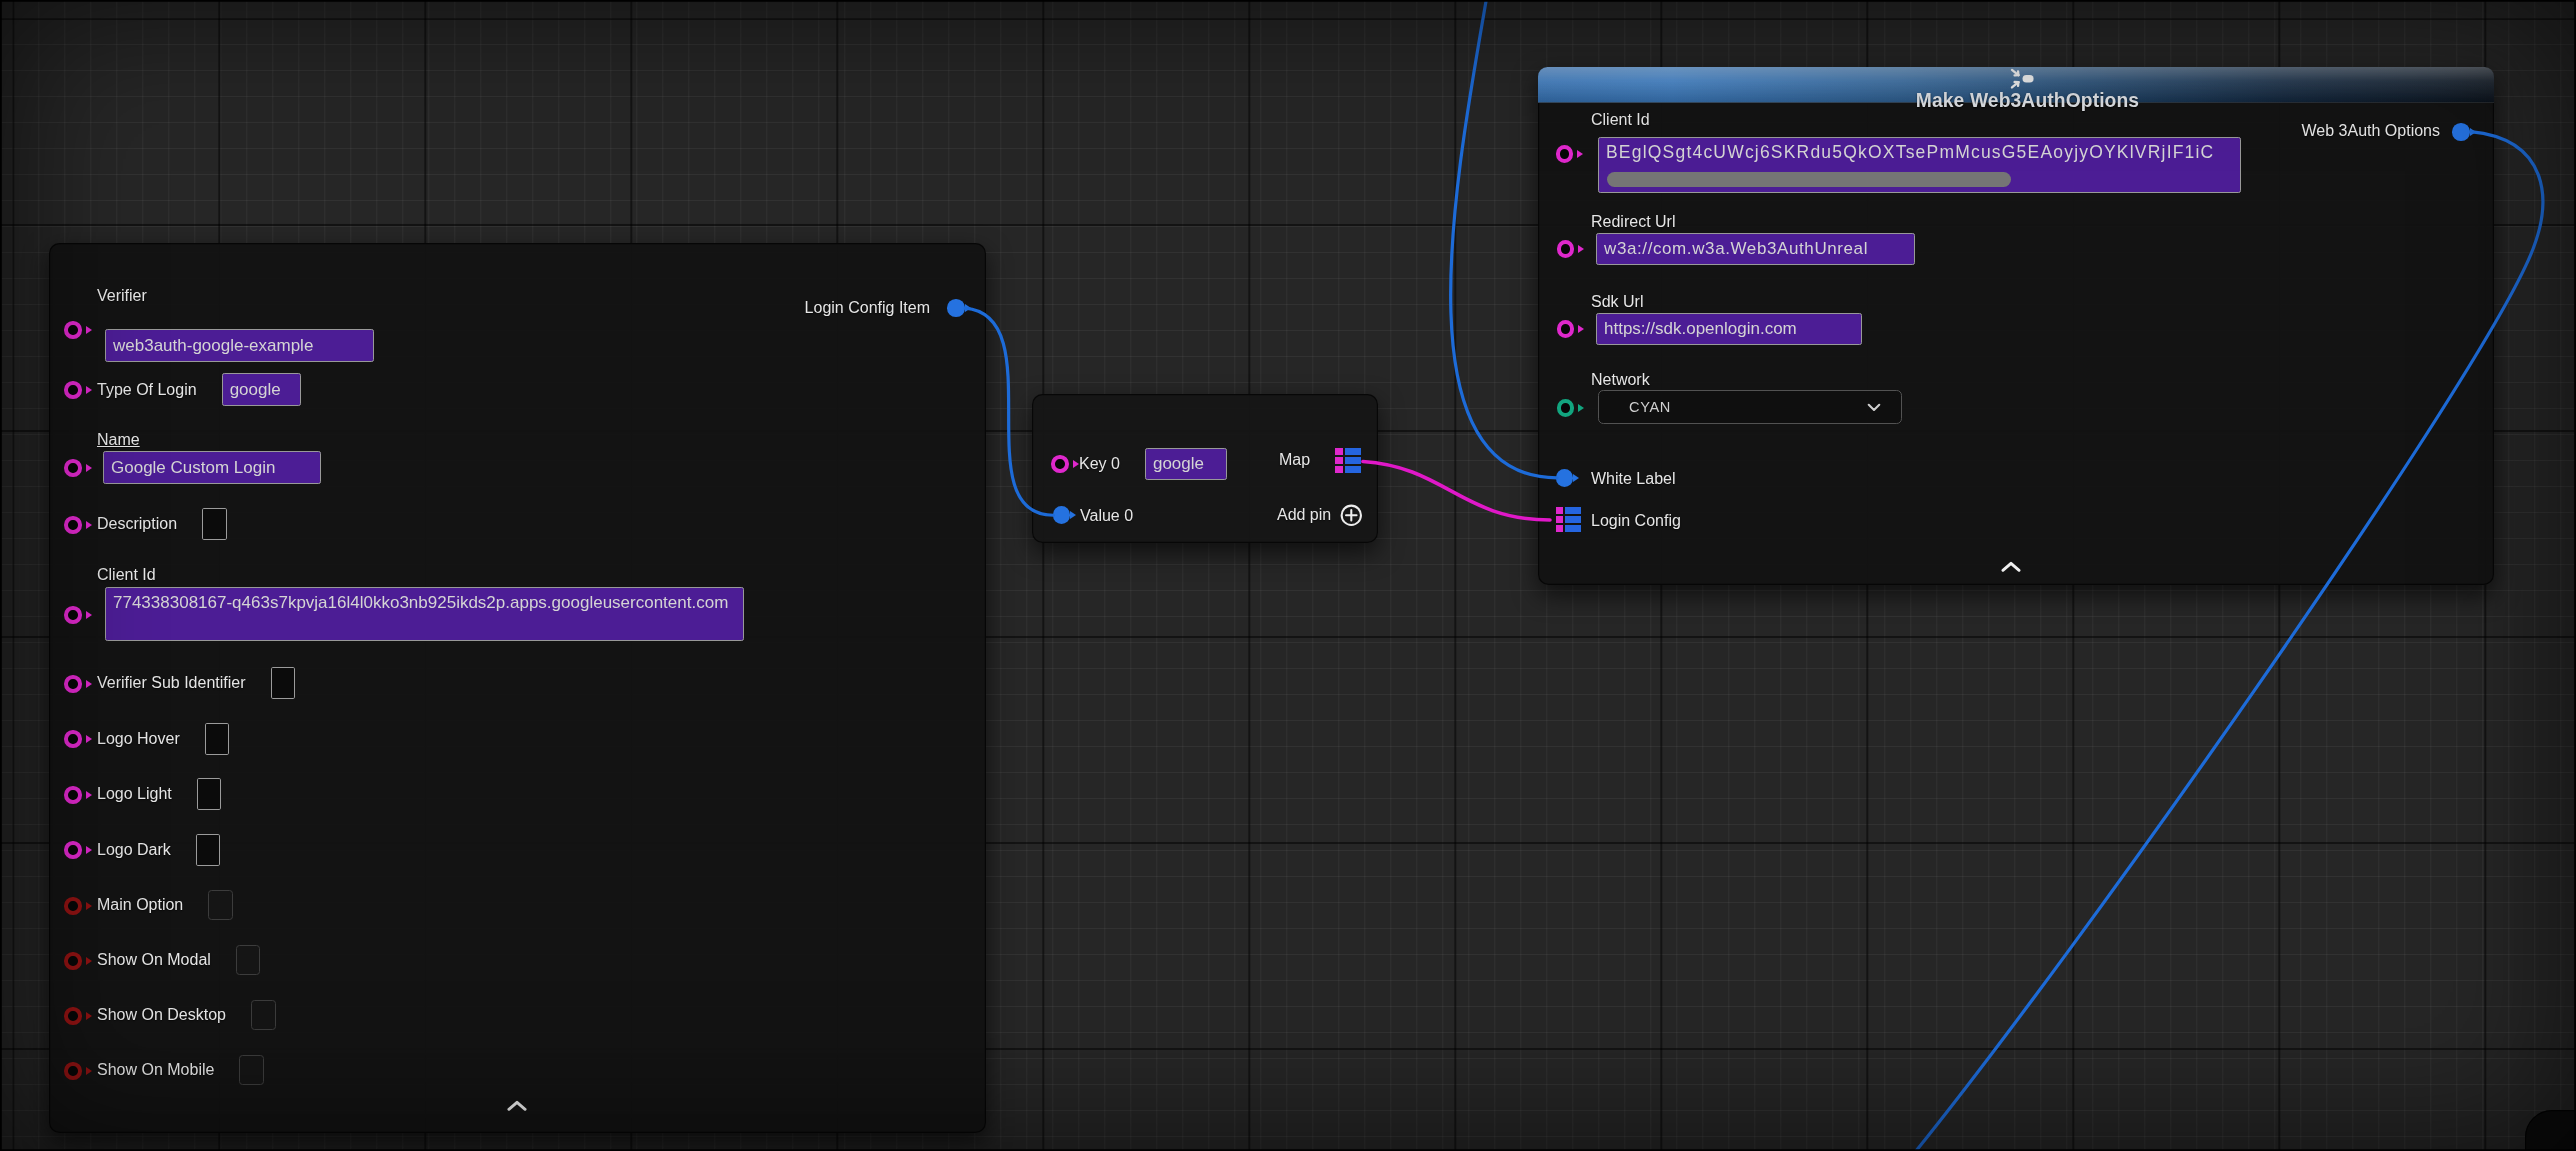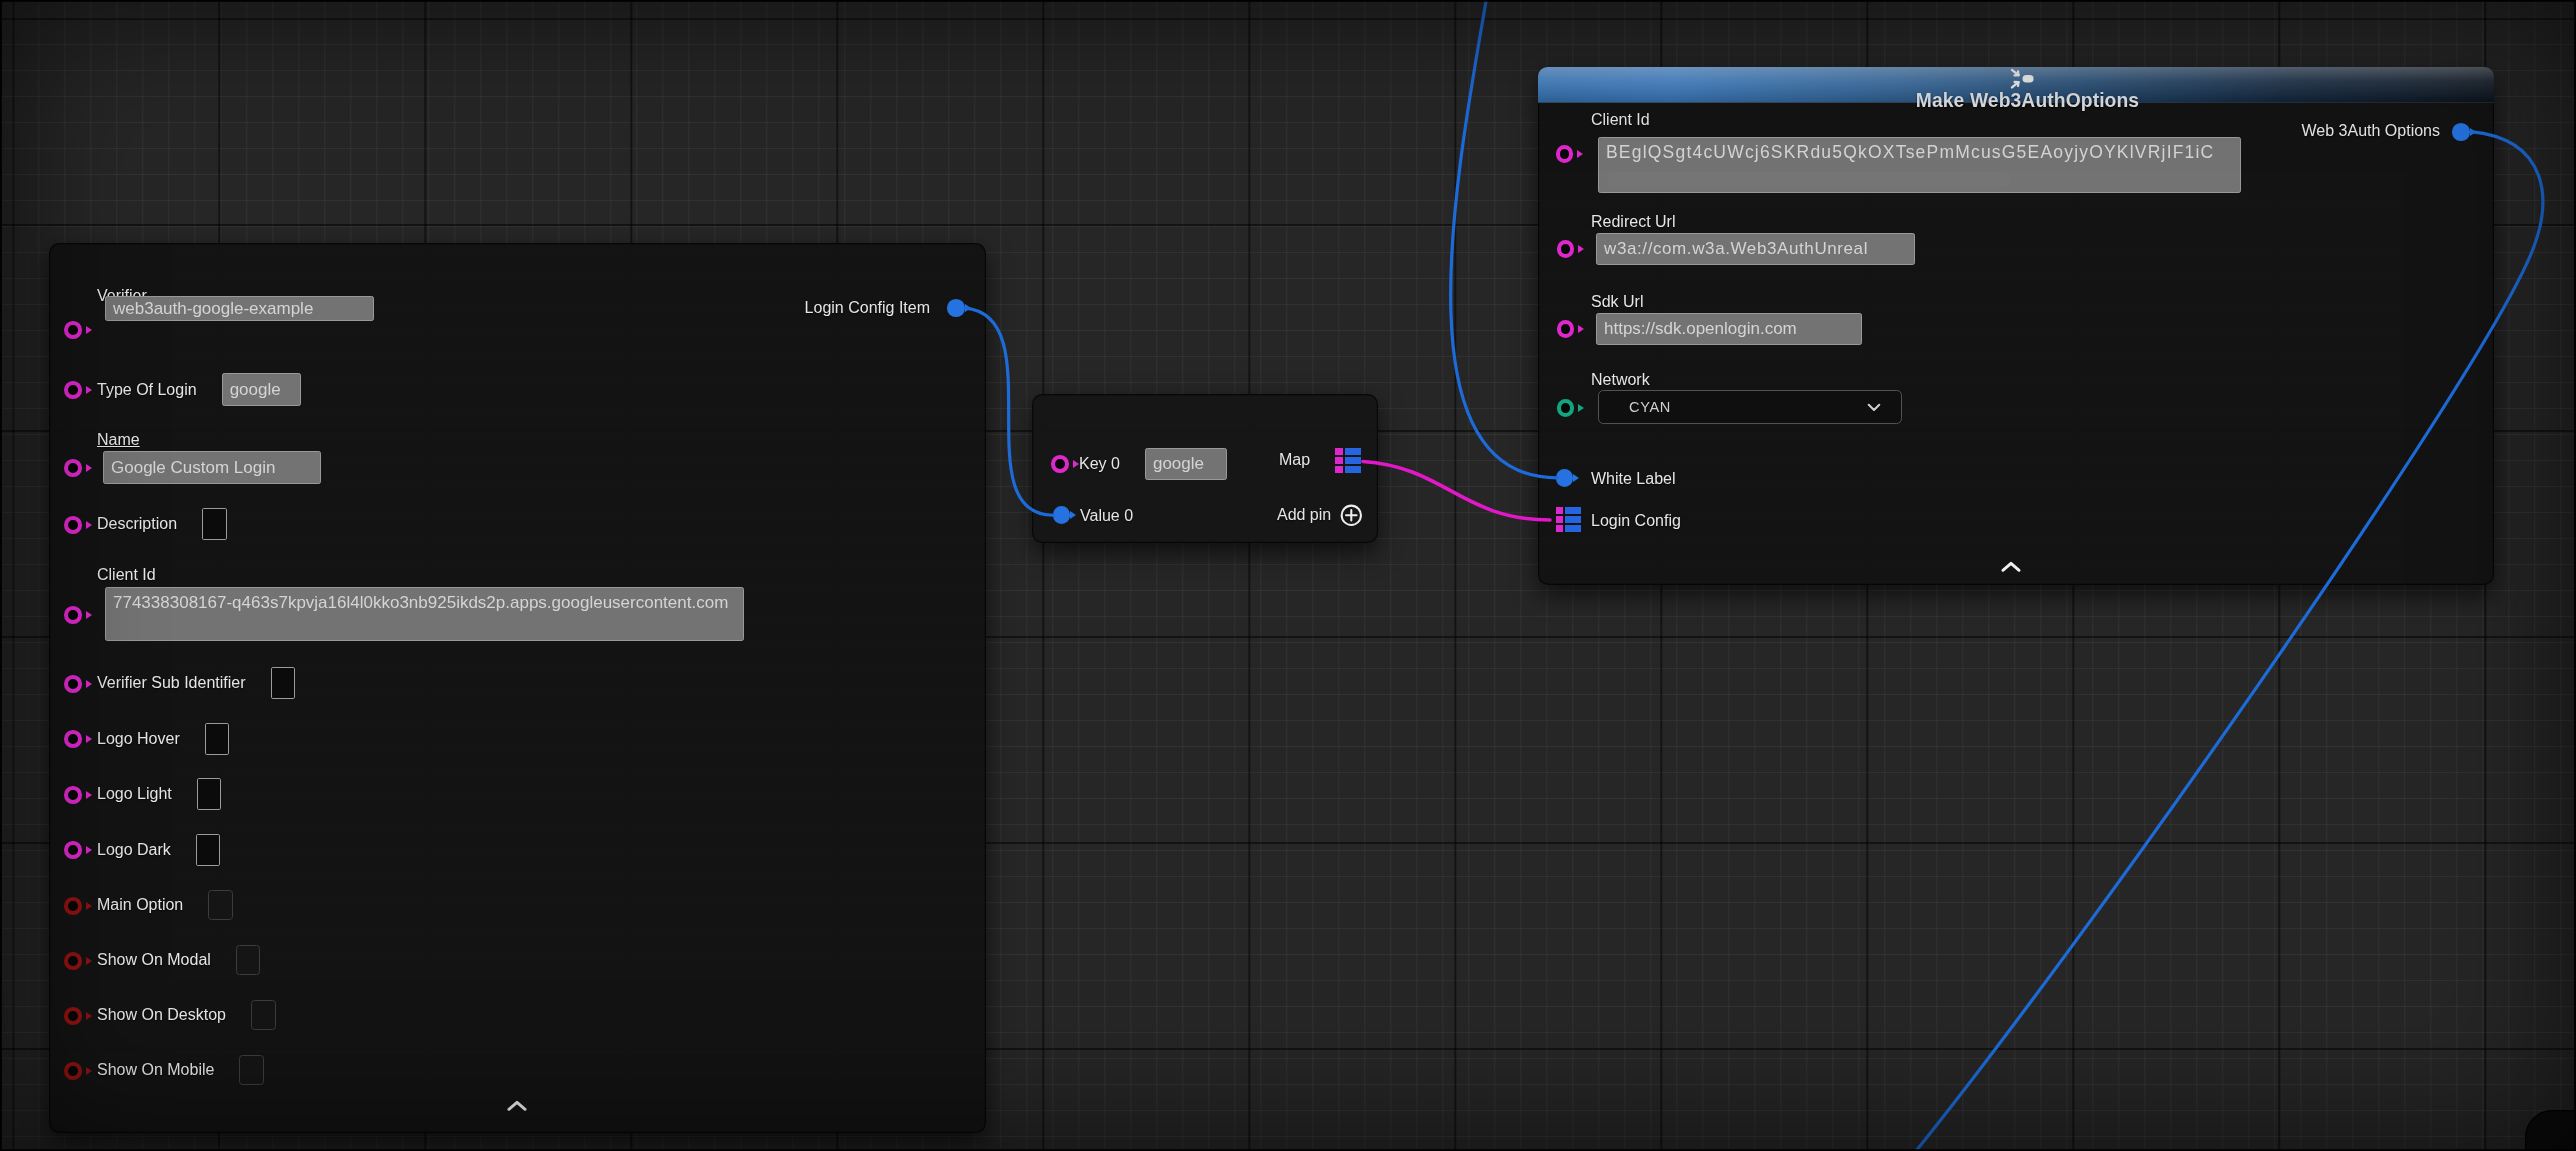--- a/index.html
+++ b/index.html
@@ -39,21 +39,21 @@
     border-top:4.7px solid transparent;border-bottom:4.7px solid transparent;border-left:6.4px solid var(--c);}
   .pin.ring{border:4.7px solid var(--c);background:#070707;}
   .pin.solid{background:var(--c);}
   .gridpin{position:absolute;display:grid;grid-template-columns:7.6px 16px;grid-auto-rows:7px;gap:1.8px;}
   .gridpin i{display:block;}
   .gridpin i.k{background:var(--pin-string);}
   .gridpin i.v{background:var(--pin-map-value);}
   
   .plabel{font-size:16px;color:#e6e6e6;text-shadow:0 0.6px 1.2px rgba(0,0,0,0.6);white-space:nowrap;}
   .row{position:absolute;display:flex;align-items:center;gap:25px;}
-  .field{background:#737373;border:1.2px solid #999999;border-radius:2.3px;color:#d4d4d4;
+  .field{background:#4c1d95;border:1.2px solid #999999;border-radius:2.3px;color:#d4d4d4;
     font-family:"Liberation Sans","DejaVu Sans",sans-serif;
     font-size:17px;padding:3.5px 7px;box-sizing:border-box;outline:none;}
   input.field{display:block;}
   .field.multiline{overflow-wrap:break-word;word-wrap:break-word;line-height:1.32;}
   .field.clip{position:relative;overflow:hidden;white-space:nowrap;letter-spacing:1.2px;font-size:17.5px;}
   .hscroll{position:absolute;left:8.2px;bottom:4.7px;width:63%;height:15px;border-radius:7.6px;background:#757575;}
   .mini-field{width:24.6px;height:32px;background:#0b0b0b;border:1.2px solid #9b9b9b;border-radius:1.8px;box-sizing:border-box;}
   .bool-box{width:24.6px;height:30px;background:#151515;border:1.2px solid #3c3c3c;border-radius:3.5px;box-sizing:border-box;}
   .dropdown{position:absolute;display:flex;align-items:center;justify-content:space-between;
     background:#0f0f0f;border:1.2px solid #525252;border-radius:5.3px;box-sizing:border-box;
@@ -72,21 +72,21 @@
 
 <div class="viewport">
 
   <div class="node" style="left:49px;top:243px;width:937px;height:890px;">
 
     <span class="outlabel plabel" style="right:56px;top:56px;">Login Config Item</span>
     <span class="pin solid" style="--c:var(--pin-object);left:898px;top:56px;"></span>
 
     <span class="plabel" style="position:absolute;left:48px;top:44px;">Verifier</span>
     <span class="pin ring" style="--c:var(--pin-string);left:15px;top:78px;"></span>
-    <input class="field" style="position: absolute; left: 56px; top: 53px; width: 269px; height: 25px;" value="web3auth-google-example">
+    <input class="field" style="position: absolute; left: 56px; top: 86px; width: 269px; height: 33px;" value="web3auth-google-example">
 
     <span class="pin ring" style="--c:var(--pin-string);left:15px;top:138px;"></span>
     <div class="row" style="left:48px;top:130px;">
       <span class="plabel">Type Of Login</span>
       <input class="field" style="width: 79px; height: 33px;" value="google">
     </div>
 
     <span class="plabel" style="position:absolute;left:48px;top:188px;text-decoration:underline;">Name</span>
     <span class="pin ring" style="--c:var(--pin-string);left:15px;top:216px;"></span>
     <input class="field" style="position: absolute; left: 54px; top: 208px; width: 218px; height: 33px;" value="Google Custom Login">

